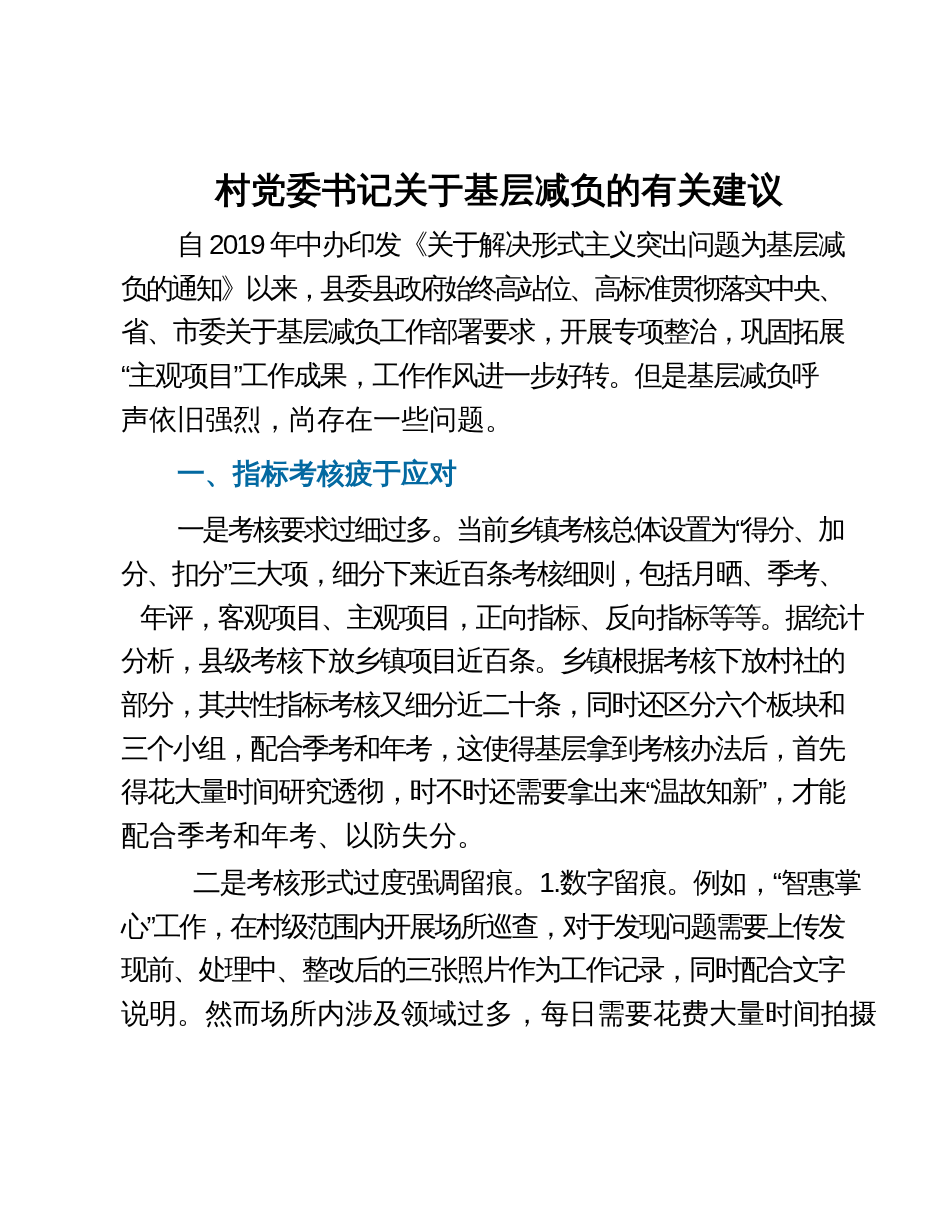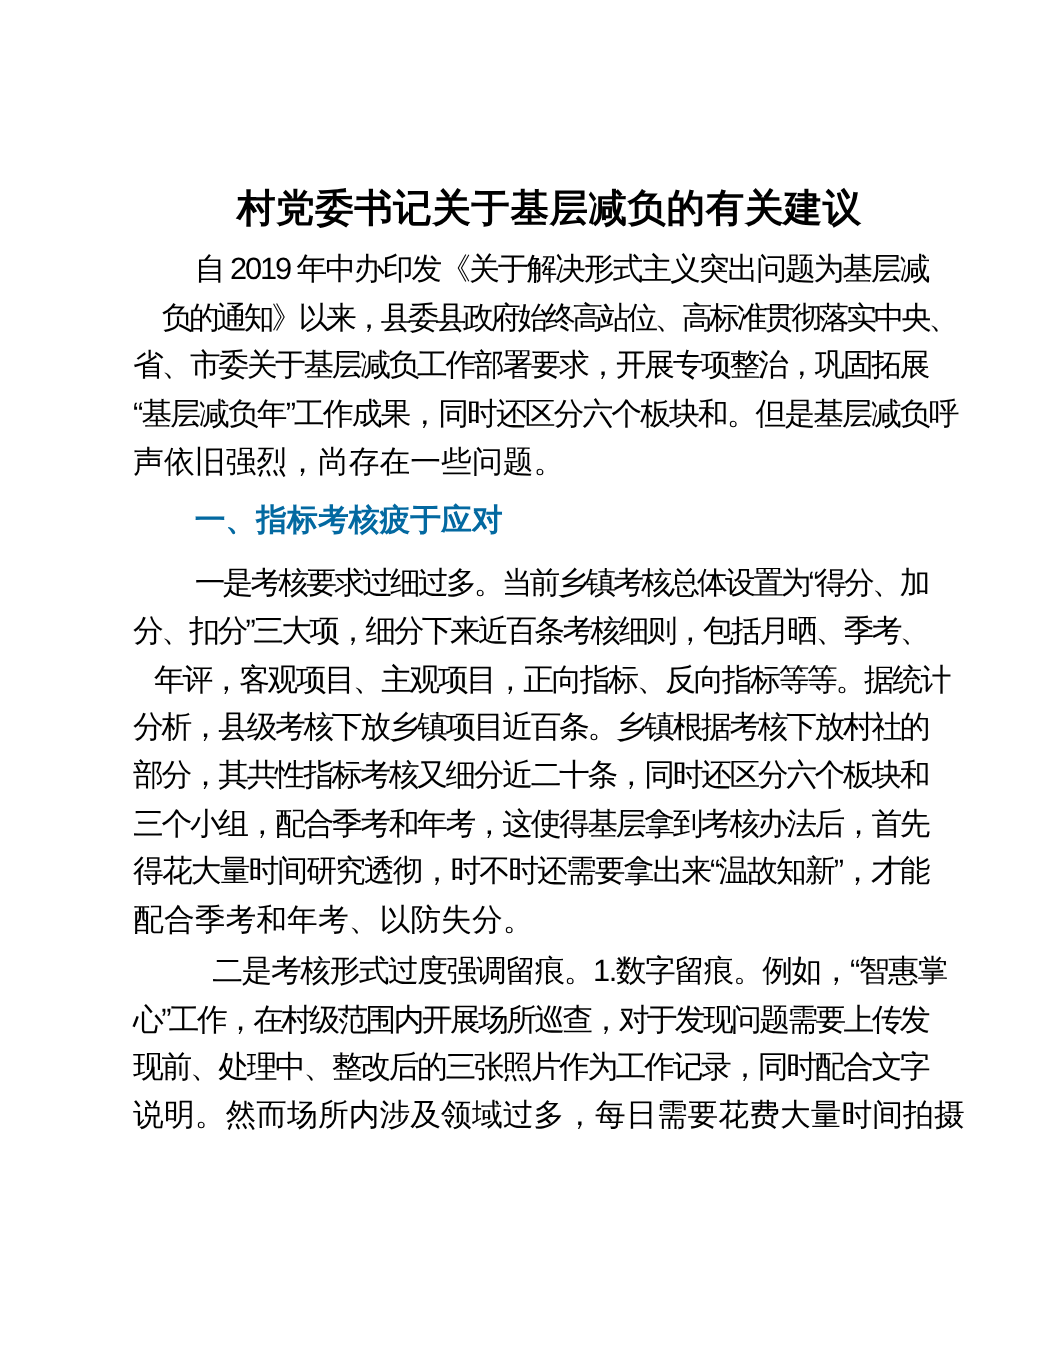--- a/index.html
+++ b/index.html
@@ -36,23 +36,23 @@
 </style>
 </head>
 <body>
 
 <div class="page">
   <div class="doc">
     <div class="title">村党委书记关于基层减负的有关建议</div>
     <div>
         <div class="block b0 paragraph">
           <div class="tline first"><span style="letter-spacing: -1.88783px;">自 2019 年中办印发《关于解决形式主义突出问题为基层减</span></div>
-          <div class="tline"><span style="letter-spacing: -3.10714px; margin-left: 26px;">负的通知》以来，县委县政府始终高站位、高标准贯彻落实中央、</span></div>
+          <div class="tline"><span style="letter-spacing: -3.10714px;">负的通知》以来，县委县政府始终高站位、高标准贯彻落实中央、</span></div>
           <div class="tline"><span style="letter-spacing: -2.18519px;">省、市委关于基层减负工作部署要求，开展专项整治，巩固拓展</span></div>
-          <div class="tline"><span style="letter-spacing: -1.77344px;">“基层减负年”工作成果，同时还区分六个板块和。但是基层减负呼</span></div>
+          <div class="tline"><span style="letter-spacing: -1.77344px;">“主观项目”工作成果，工作作风进一步好转。但是基层减负呼</span></div>
           <div class="tline"><span>声依旧强烈，尚存在一些问题。</span></div>
         </div>
         <div class="block b1 heading" style="color: #0369a1; font-family: Liberation Serif, serif;">
           <div class="tline first"><span>一、指标考核疲于应对</span></div>
         </div>
         <div class="block b2 paragraph">
           <div class="tline first"><span style="letter-spacing: -2.628px;">一是考核要求过细过多。当前乡镇考核总体设置为“得分、加</span></div>
           <div class="tline"><span style="letter-spacing: -2.44029px;">分、扣分”三大项，细分下来近百条考核细则，包括月晒、季考、</span></div>
           <div class="tline"><span style="letter-spacing: -2.18519px; margin-left: 19px;">年评，客观项目、主观项目，正向指标、反向指标等等。据统计</span></div>
           <div class="tline"><span style="letter-spacing: -2.18519px;">分析，县级考核下放乡镇项目近百条。乡镇根据考核下放村社的</span></div>

